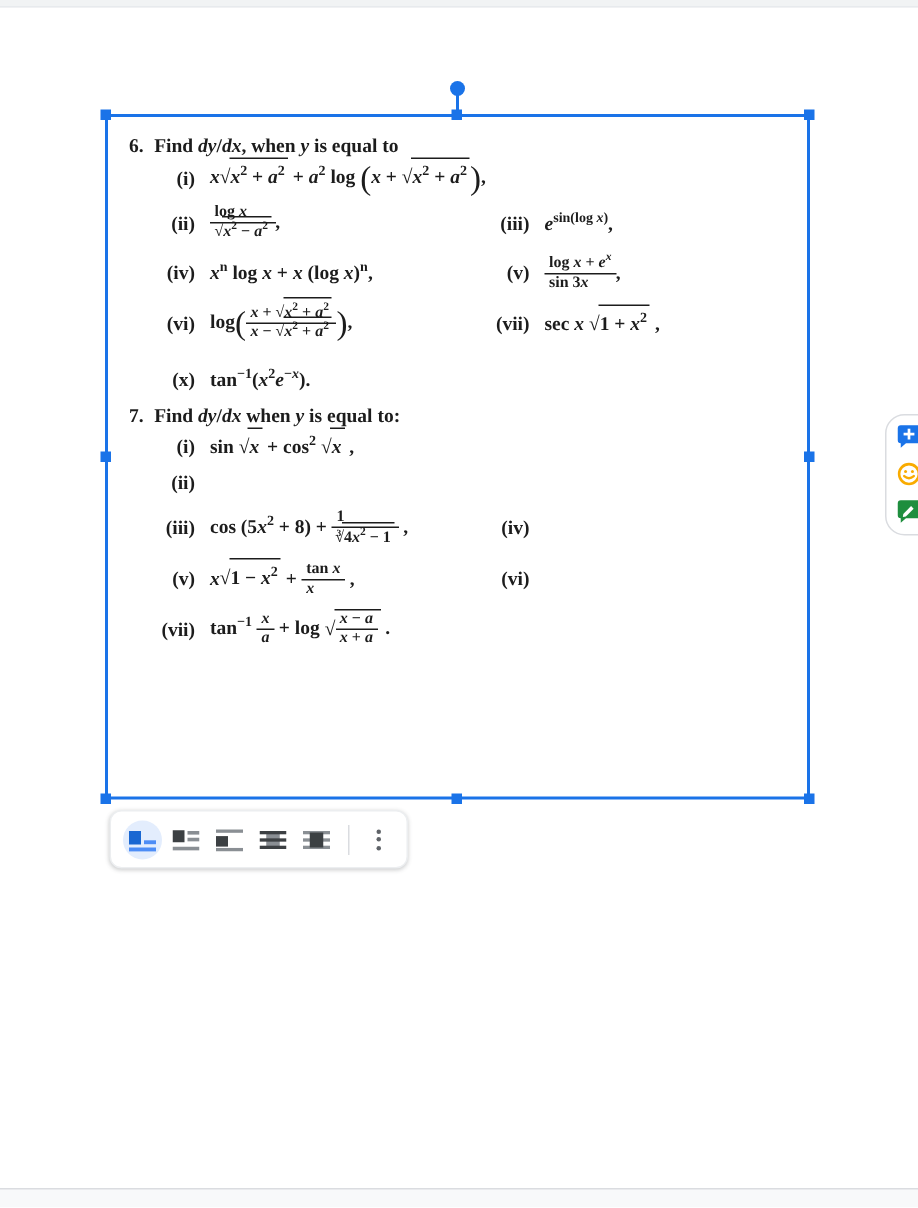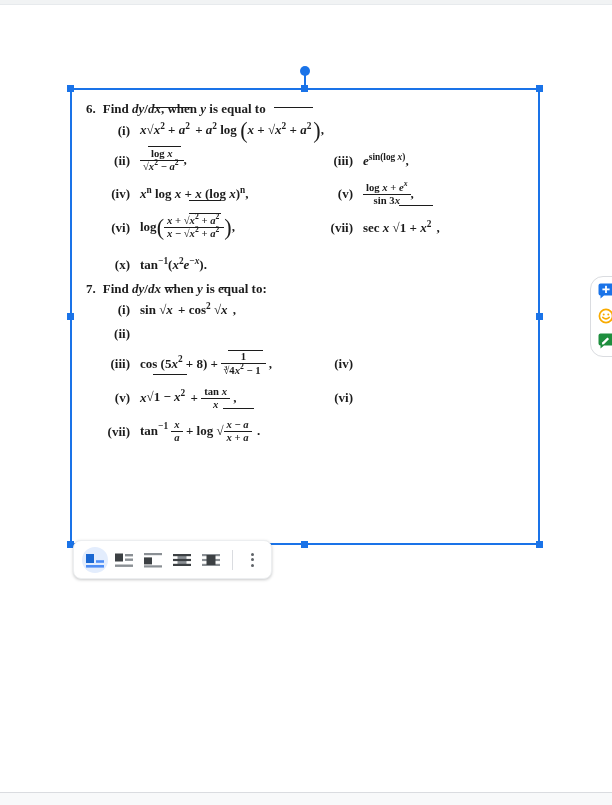--- a/index.html
+++ b/index.html
@@ -1,21 +1,21 @@
 <!DOCTYPE html>
 <html><head>
 <meta charset="utf-8">
 <style>
   html,body{margin:0;padding:0;width:612px;height:805px;background:#ffffff;overflow:hidden;
     font-family:"Liberation Sans",sans-serif;position:relative;}
   .chrome-top{position:absolute;left:0;top:0;width:612px;height:5px;background:#f1f3f4;border-bottom:1px solid #e7eaed;box-sizing:border-box;}
   .chrome-bottom{position:absolute;left:0;bottom:0;width:612px;height:13px;background:#f8f9fa;border-top:1px solid #dadce0;box-sizing:border-box;}
 
   
-  .image-frame{position:absolute;left:70px;top:88px;width:470px;height:457px;box-sizing:border-box;
+  .image-frame{position:absolute;left:70px;top:76px;width:470px;height:457px;box-sizing:border-box;
     border:2px solid #1a73e8;background:#fff;}
   .handle{position:absolute;width:7px;height:7px;background:#1a73e8;z-index:5;}
   .h-tl{left:-5px;top:-5px}.h-tc{left:calc(50% - 4px);top:-5px}.h-tr{right:-5px;top:-5px}
   .h-ml{left:-5px;top:calc(50% - 4px)}.h-mr{right:-5px;top:calc(50% - 4px)}
   .h-bl{left:-5px;bottom:-5px}.h-bc{left:calc(50% - 4px);bottom:-5px}.h-br{right:-5px;bottom:-5px}
   .rot-line{position:absolute;left:calc(50% - 1px);top:-15px;width:2px;height:13px;background:#1a73e8;}
   .rot-circle{position:absolute;left:calc(50% - 5px);top:-24px;width:10px;height:10px;border-radius:50%;background:#1a73e8;z-index:5;}
 
   
   .scan{height:100%;overflow:hidden;padding:8px 8px 0 12px;box-sizing:border-box;
@@ -24,22 +24,22 @@
   .pnum{margin-right:7px;}
   .mrow{display:flex;align-items:center;margin-bottom:8px;}
   .cell{display:flex;align-items:center;flex:0 0 50%;box-sizing:border-box;}
   .cell.full{flex:0 0 100%;}
   .lbl{flex:0 0 46px;text-align:right;margin-right:10px;white-space:nowrap;}
   .math{white-space:nowrap;}
   .math i{font-style:italic;}
   .math sup{font-size:0.72em;line-height:0;}
   .rad{white-space:nowrap;}
   .rs{letter-spacing:-1px;}
-  .rb{border-top:1.4px solid currentColor;padding:14px 2px 0 1px;margin-top:32px;}
-  .frac{display:inline-block;vertical-align:middle;text-align:center;font-size:0.82em;line-height:1.15;}
+  .rb{border-top:1.4px solid currentColor;padding:4px 2px 0 1px;margin-top:32px;}
+  .frac{display:inline-block;vertical-align:middle;font-size:0.82em;line-height:1.15;}
   .fn{display:block;padding:0 3px;border-bottom:1.2px solid currentColor;}
   .fd{display:block;padding:0 3px;}
   .ridx{font-size:0.6em;vertical-align:super;margin-right:-4px;}
   .big{font-size:1.7em;font-weight:normal;vertical-align:middle;line-height:0.8;}
 
   
   .wrap-toolbar{position:absolute;left:73px;top:540px;height:37px;background:#fff;border:1px solid #eceef0;
     border-radius:8px;display:flex;align-items:center;padding:0 8px;gap:3px;
     box-shadow:0 1px 3px rgba(60,64,67,0.28);z-index:10;}
   .tb-btn{width:26px;height:26px;border-radius:50%;display:flex;align-items:center;justify-content:center;cursor:pointer;}

